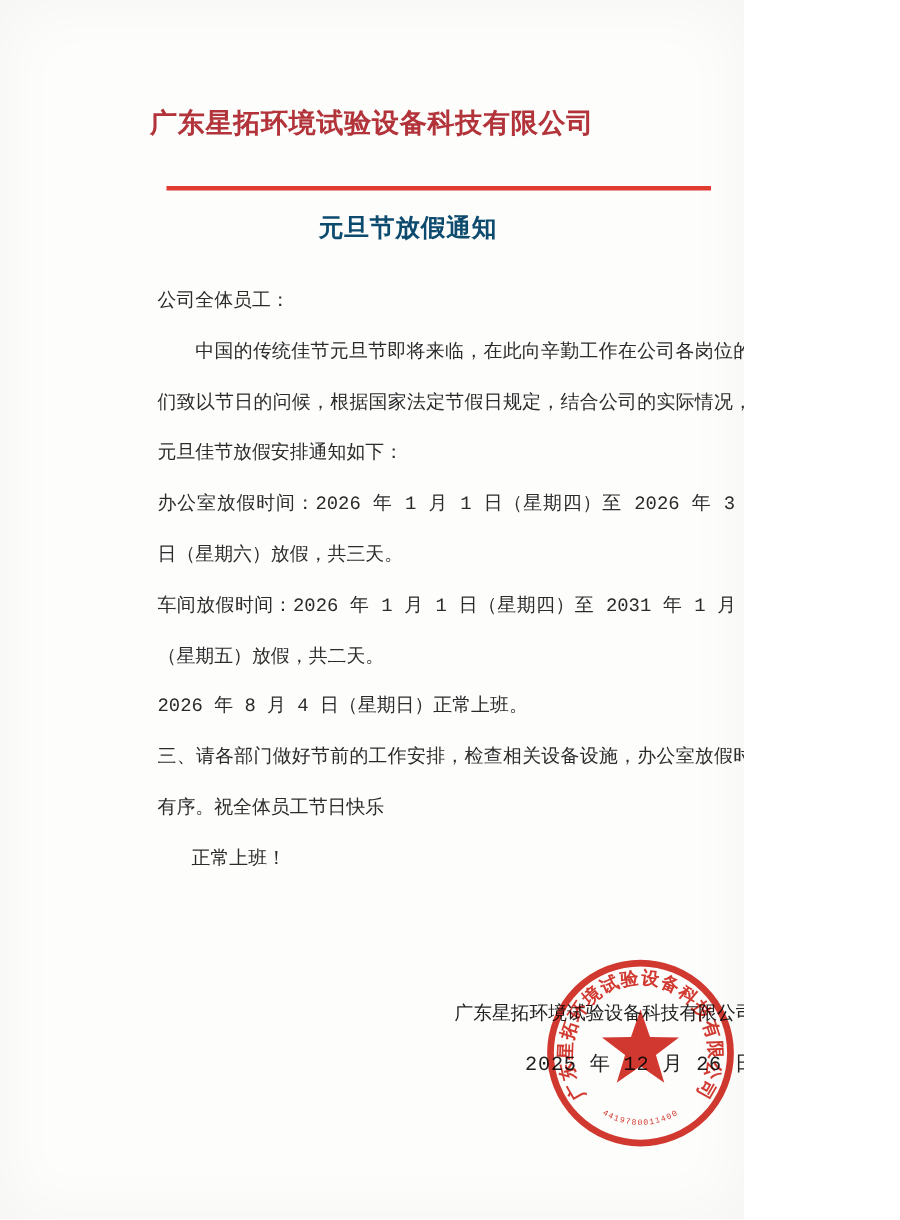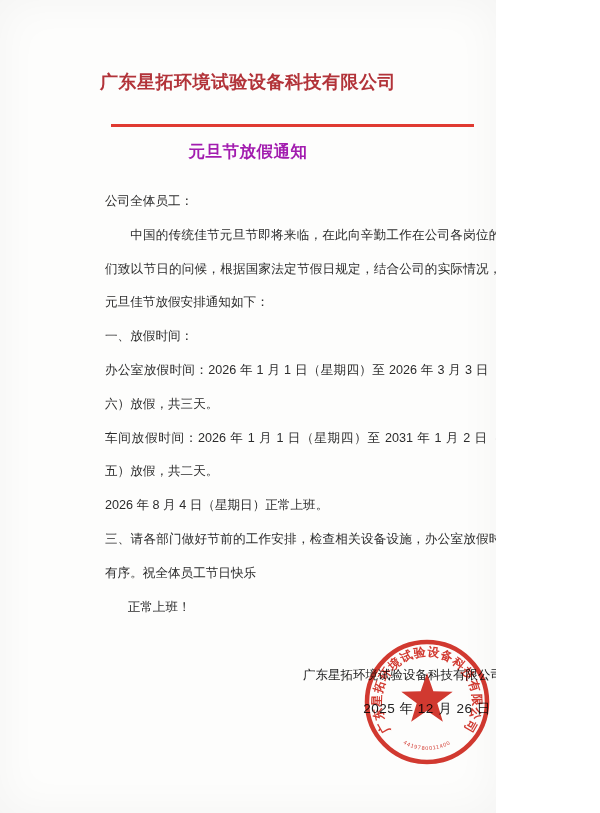--- a/index.html
+++ b/index.html
@@ -7,39 +7,39 @@
     --divider-red:#e03a31;
     --seal-red:#d0281e;
     --text-black:#2b2b2b;
   }
   html,body{margin:0;padding:0;background:#ffffff;}
   .page{
     position:relative;
     width:496px;height:813px;
     background:#fdfdfc;
     box-shadow:inset 0 0 45px rgba(0,0,0,0.04);
-    font-family:Liberation Sans, sans-serif;
+    font-family:Liberation Mono, monospace;
     overflow:hidden;
   }
   .header-company{
     position:absolute;top:70px;left:0;width:100%;
     text-align:center;
     color:var(--header-red);
     font-size:18px;font-weight:bold;letter-spacing:0.5px;
   }
   .divider{
     position:absolute;top:124px;left:111px;
     width:363px;height:3px;
     background:var(--divider-red);
   }
   .doc-title{
     position:absolute;top:141px;left:0;width:100%;
     text-align:center;
-    color:#a21caf;
-    font-size:16.5px;font-weight:bold;letter-spacing:0.5px;
+    color:#0c4a6e;
+    font-size:16.5px;font-weight:bold;letter-spacing:0.5px;padding-left:24px;
   }
   .body-text{
     position:absolute;top:185px;left:89px;width:422px;
     font-size:12.6px;line-height:33.8px;
     color:var(--text-black);
     text-align:justify;
     margin-left:16px;
   }
   .body-text p{margin:0;}
   .indent2{text-indent:2em;}
@@ -71,21 +71,20 @@
 
   <div class="header-company">广东星拓环境试验设备科技有限公司</div>
 
   <div class="divider"></div>
 
   <div class="doc-title">元旦节放假通知</div>
 
   <div class="body-text">
     <p>公司全体员工：</p>
     <p class="indent2">中国的传统佳节元旦节即将来临，在此向辛勤工作在公司各岗位的员工们致以节日的问候，根据国家法定节假日规定，结合公司的实际情况，现将元旦佳节放假安排通知如下：</p>
-    <p>一、放假时间：</p>
     <p>办公室放假时间：2026 年 1 月 1 日（星期四）至 2026 年 3 月 3 日（星期六）放假，共三天。</p>
     <p>车间放假时间：2026 年 1 月 1 日（星期四）至 2031 年 1 月 2 日（星期五）放假，共二天。</p>
     <p>2026 年 8 月 4 日（星期日）正常上班。</p>
     <p>三、请各部门做好节前的工作安排，检查相关设备设施，办公室放假时间，有序。祝全体员工节日快乐</p>
     <p class="closing">正常上班！</p>
   </div>
 
   <div class="sig-company">广东星拓环境试验设备科技有限公司</div>
 
   <div class="sig-date">2025 年 12 月 26 日</div>

